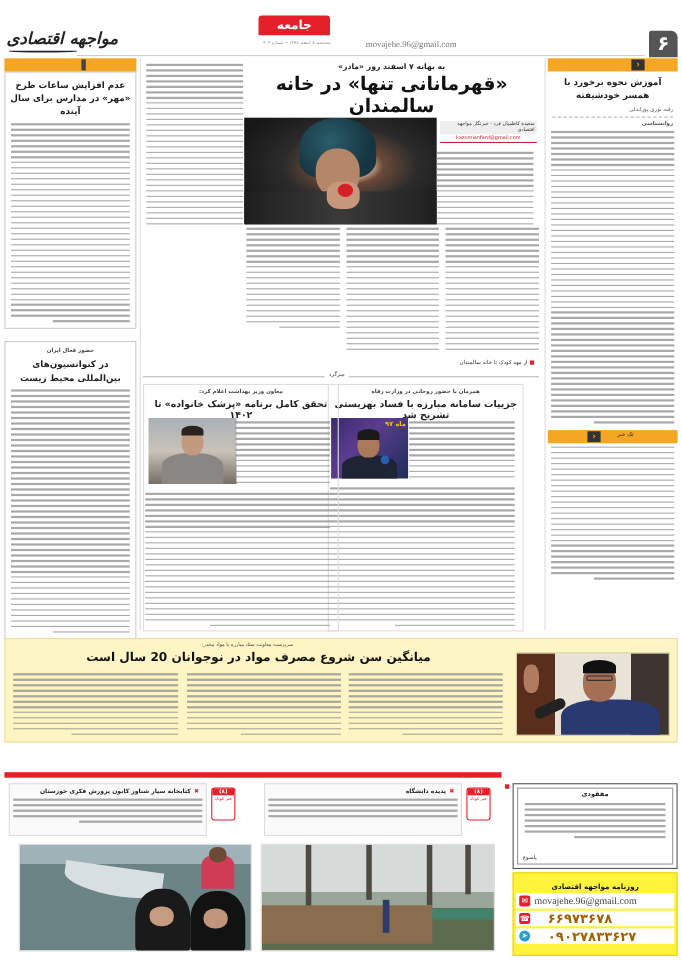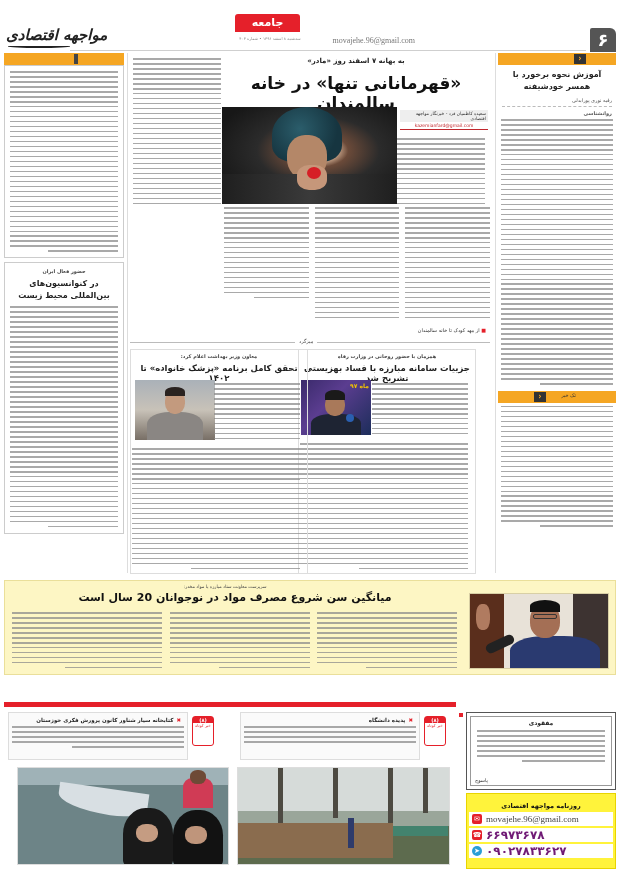--- a/index.html
+++ b/index.html
@@ -36,21 +36,21 @@
 
   
   .text-block { margin: 3px 3px; }
   .text-block .ln { height: 1.6px; background: #8c8c8c; margin-bottom: 3.4px; opacity: .75; }
   .text-block .ln.short { width: 65%; margin-right: 0; margin-left: auto; }
 
   .left-box { border: 1px solid #ccc; padding: 2px; }
 
   
   .lead-kicker { text-align: center; font: bold 7px "DejaVu Sans", sans-serif; color: #222; margin-top: 2px; }
-  .lead-headline { text-align: center; font: bold 17px "DejaVu Sans", sans-serif; color: #111; margin-top: 8px; letter-spacing: -0.3px; }
+  .lead-headline { text-align: center; font: bold 17px "DejaVu Sans", sans-serif; color: #111; margin-top: 2px; letter-spacing: -0.3px; }
   .lead-photo { position: absolute; left: 92px; top: 52px; width: 175px; height: 97px; overflow: hidden;
     background: radial-gradient(ellipse at 55% 45%, #c9a58a 0 14%, #6b4a39 22%, #2b2b2b 45%, #171717 80%); }
   .lead-photo .scarf { position: absolute; left: 50px; top: 0; width: 70px; height: 55px; border-radius: 50% 50% 30% 30%;
     background: radial-gradient(circle at 40% 40%, #2b5d6b, #163540 70%); }
   .lead-photo .face { position: absolute; left: 65px; top: 28px; width: 40px; height: 44px; border-radius: 45%; background: #b48768; }
   .lead-photo .hand { position: absolute; left: 75px; top: 58px; width: 30px; height: 25px; border-radius: 40%; background: #c6977a; }
   .lead-photo .flower { position: absolute; left: 85px; top: 60px; width: 14px; height: 12px; border-radius: 50%; background: #d61f26; }
   .lead-photo .shawl { position: absolute; left: 0; bottom: 0; width: 175px; height: 30px; background: linear-gradient(90deg,#1f1f1f,#3a3a3a,#1f1f1f); }
   .author-box { position: absolute; right: 2px; top: 55px; width: 88px; height: 22px; }
   .author-box .name { font-size: 4.5px; color: #333; background: #eee; padding: 1px 2px; }
@@ -141,21 +141,21 @@
   .red-marker { position: absolute; right: 157px; top: 713px; width: 4px; height: 4px; background: #e5202a; }
 
   .contact-box { position: absolute; right: 4px; top: 793px; width: 150px; height: 76px; background: #fff33b; border: 1px solid #e8d400; padding: 2px; }
   .contact-title { font: bold 6.5px "DejaVu Sans", sans-serif; text-align: center; margin: 6px 0 2px; color: #111; }
   .contact-row { display: flex; align-items: center; background: #fff; margin: 2px 0; height: 14px; padding: 0 3px; direction: ltr; }
   .contact-row .ic { width: 10px; height: 10px; border-radius: 2px; margin-right: 4px; font-size: 7px; line-height: 10px; text-align: center; color: #fff; }
   .contact-row .ic.mail { background: #e5202a; }
   .contact-row .ic.phone { background: #e5202a; }
   .contact-row .ic.tg { background: #2a9fd6; border-radius: 50%; }
   .contact-row .val { font: 9px "Liberation Serif", serif; color: #444; }
-  .contact-row .val.big { font: bold 12px "DejaVu Sans", sans-serif; color: #701a75; letter-spacing: 1px; }
+  .contact-row .val.big { font: bold 12px "DejaVu Sans", sans-serif; color: #a16207; letter-spacing: 1px; margin-left: 12px; }
 </style>
 </head>
 <body>
 
 <div class="masthead">
   <div class="page-num">۶</div>
   <div class="site-url">www.movajehe.ir</div>
   <div class="site-email">movajehe.96@gmail.com</div>
   <div class="section-tab">جامعه</div>
   <div class="issue-line">سه‌شنبه ۸ اسفند ۱۳۹۶ • شماره ۴۰۳</div>
@@ -262,20 +262,21 @@
 </div>
 
 <div class="vrule" style="right:124px"></div>
 <div class="vrule" style="left:127px"></div>
 
 <div class="col-left">
   <div class="orange-bar">
     <span class="chev" style="left:70px;width:4px;background:#444"></span>
   </div>
   <div class="left-box">
+    <div class="headline-sm">عدم افزایش ساعات طرح «مهر» در مدارس برای سال آینده</div>
     <div class="text-block">
       <div class="ln"></div>
         <div class="ln"></div>
         <div class="ln"></div>
         <div class="ln"></div>
         <div class="ln"></div>
       <div class="ln"></div>
         <div class="ln"></div>
         <div class="ln"></div>
         <div class="ln"></div>
@@ -302,21 +303,21 @@
         <div class="ln"></div>
       <div class="ln"></div>
         <div class="ln"></div>
         <div class="ln"></div>
         <div class="ln"></div>
         <div class="ln"></div>
       <div class="ln"></div>
         <div class="ln short"></div>
     </div>
   </div>
-  <div class="left-box" style="margin-top:4px">
+  <div class="left-box" style="margin-top:11px">
     <div class="kicker">حضور فعال ایران</div>
     <div class="headline-sm">در کنوانسیون‌های بین‌المللی محیط زیست</div>
     <div class="text-block">
       <div class="ln"></div>
         <div class="ln"></div>
         <div class="ln"></div>
         <div class="ln"></div>
         <div class="ln"></div>
       <div class="ln"></div>
         <div class="ln"></div>

